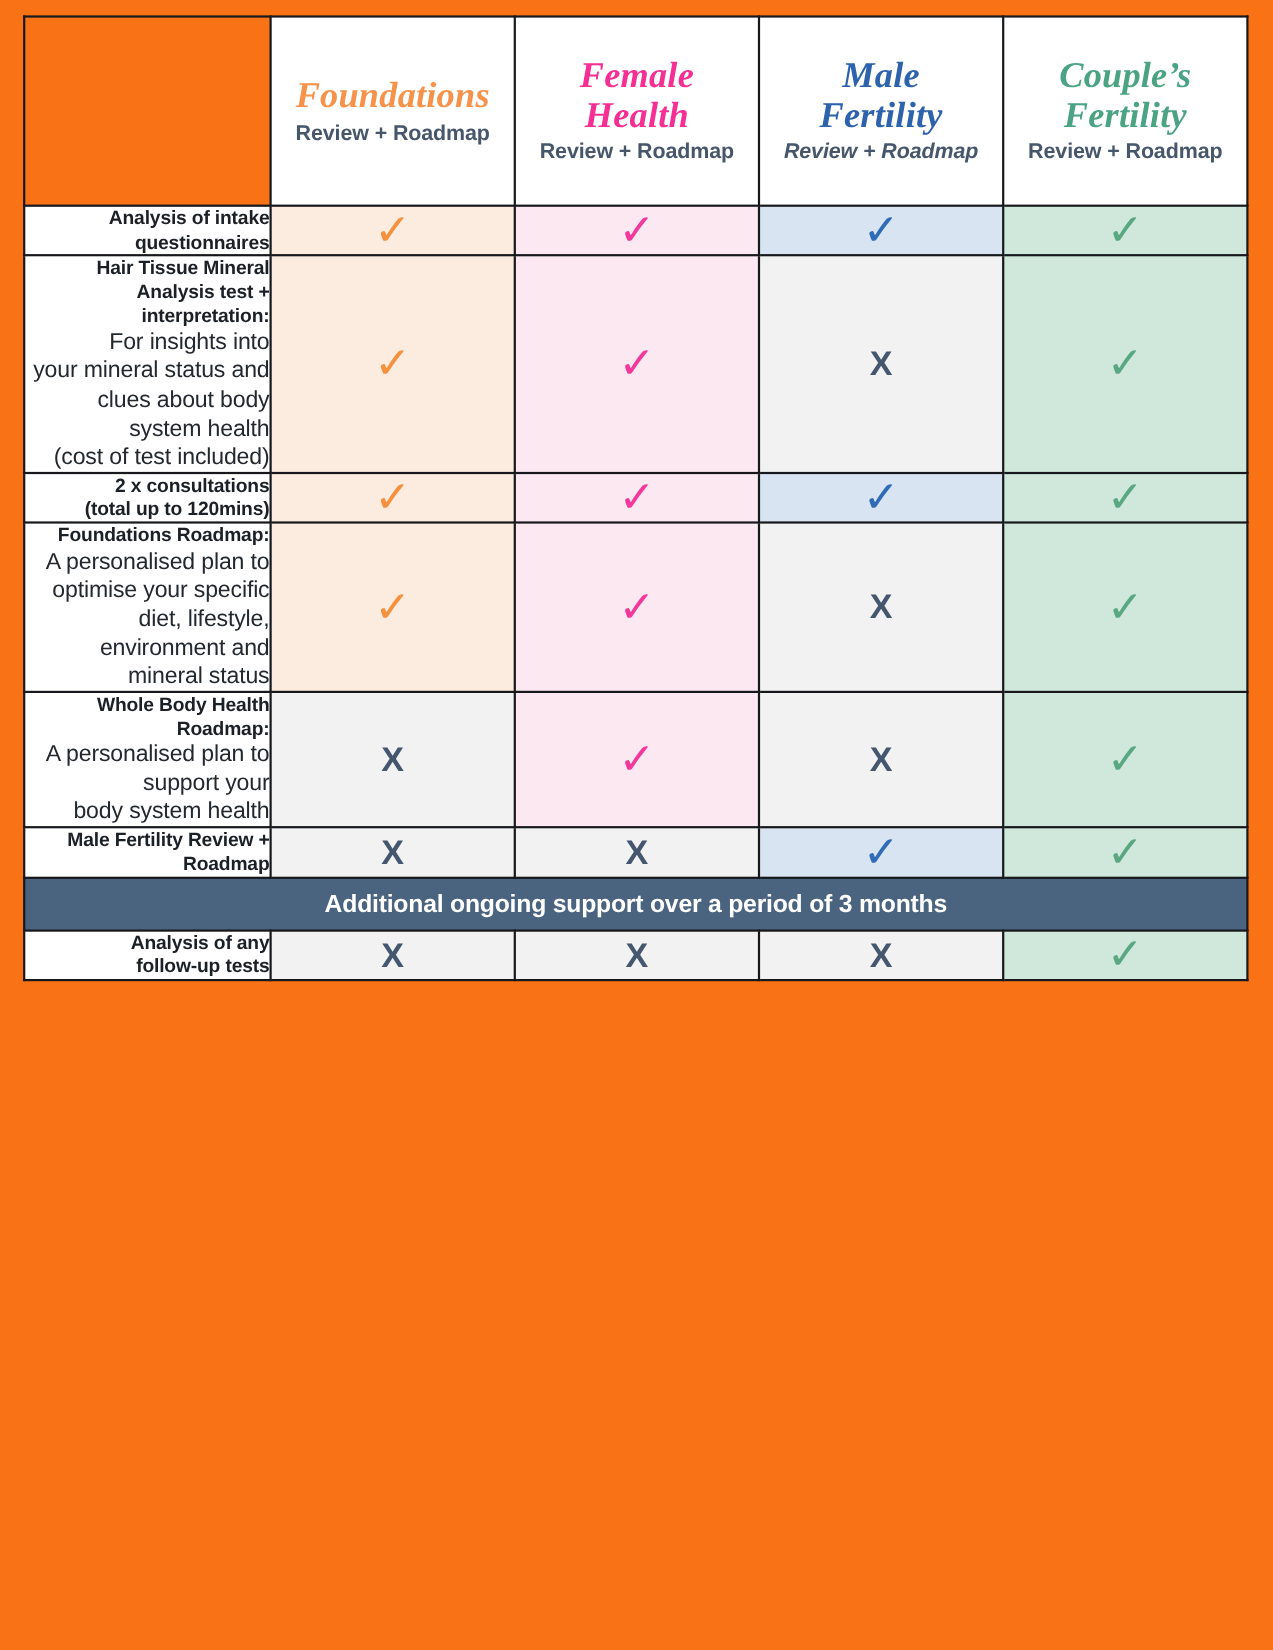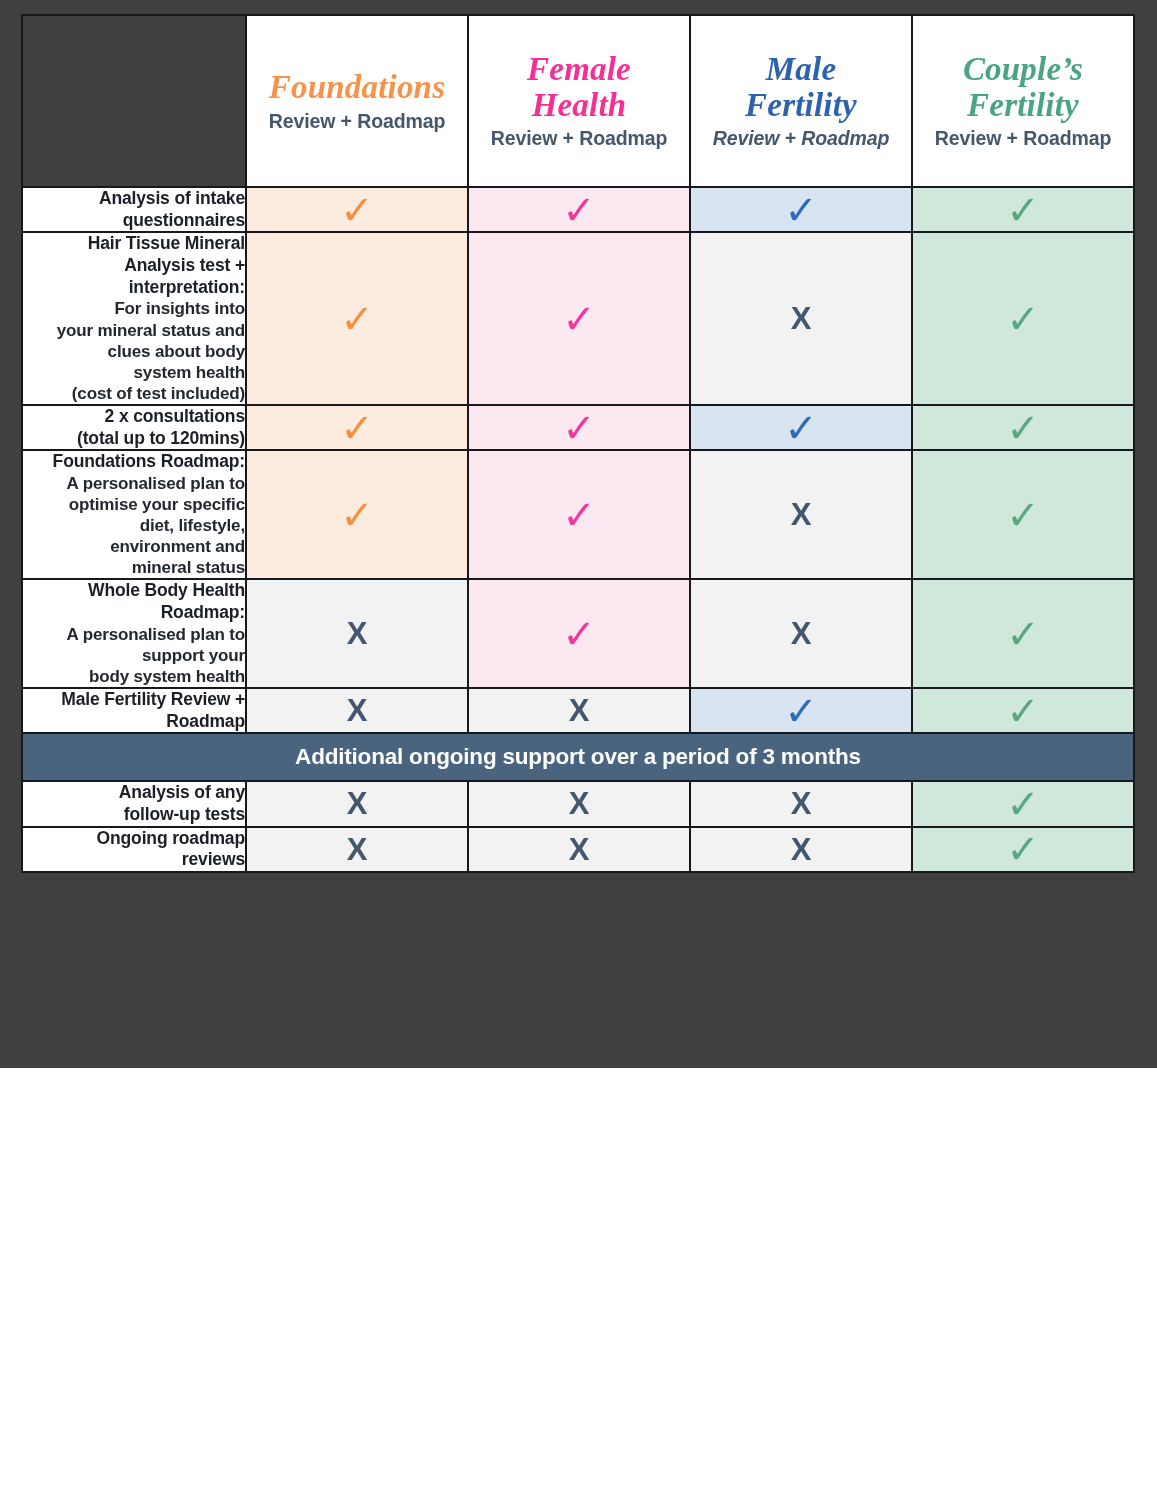--- a/index.html
+++ b/index.html
@@ -11,22 +11,22 @@
     width: 1157px;
     height: 1500px;
     font-family: "Liberation Sans", sans-serif;
     color: #22272e;
     overflow: hidden;
   }
 
   .sheet {
     position: relative;
     width: 1157px;
-    height: 1068px;
-    background: #404040;
+    height: 1500px;
+    background: #f97316;
   }
 
   table.compare {
     position: absolute;
     left: 21px;
     top: 14px;
     width: 1114px;
     border-collapse: collapse;
     table-layout: fixed;
   }
@@ -83,22 +83,22 @@
     padding: 9px 7px;
     line-height: 1.24;
   }
   .f-title {
     font-weight: bold;
     font-size: 17.5px;
     color: #1b1f26;
     letter-spacing: -0.15px;
   }
   .f-desc {
-    font-weight: bold;
-    font-size: 17px;
+    font-weight: normal;
+    font-size: 21px;
     color: #23282f;
     letter-spacing: -0.15px;
   }
 
   
   td.mark {
     text-align: center;
     background: #f2f2f2;
   }
   td.mark .glyph {
@@ -290,32 +290,15 @@
           <td class="mark no">
             <span class="glyph cross">X</span>
           </td>
           <td class="mark no">
             <span class="glyph cross">X</span>
           </td>
           <td class="mark yes green">
             <span class="glyph check green">✓</span>
           </td>
         </tr>
-        <tr>
-          <td class="feature">
-            <div class="f-title">Ongoing roadmap<br>reviews</div>
-          </td>
-          <td class="mark no">
-            <span class="glyph cross">X</span>
-          </td>
-          <td class="mark no">
-            <span class="glyph cross">X</span>
-          </td>
-          <td class="mark no">
-            <span class="glyph cross">X</span>
-          </td>
-          <td class="mark yes green">
-            <span class="glyph check green">✓</span>
-          </td>
-        </tr>
       </tbody>
   </table>
 </div>
 
 </body></html>

